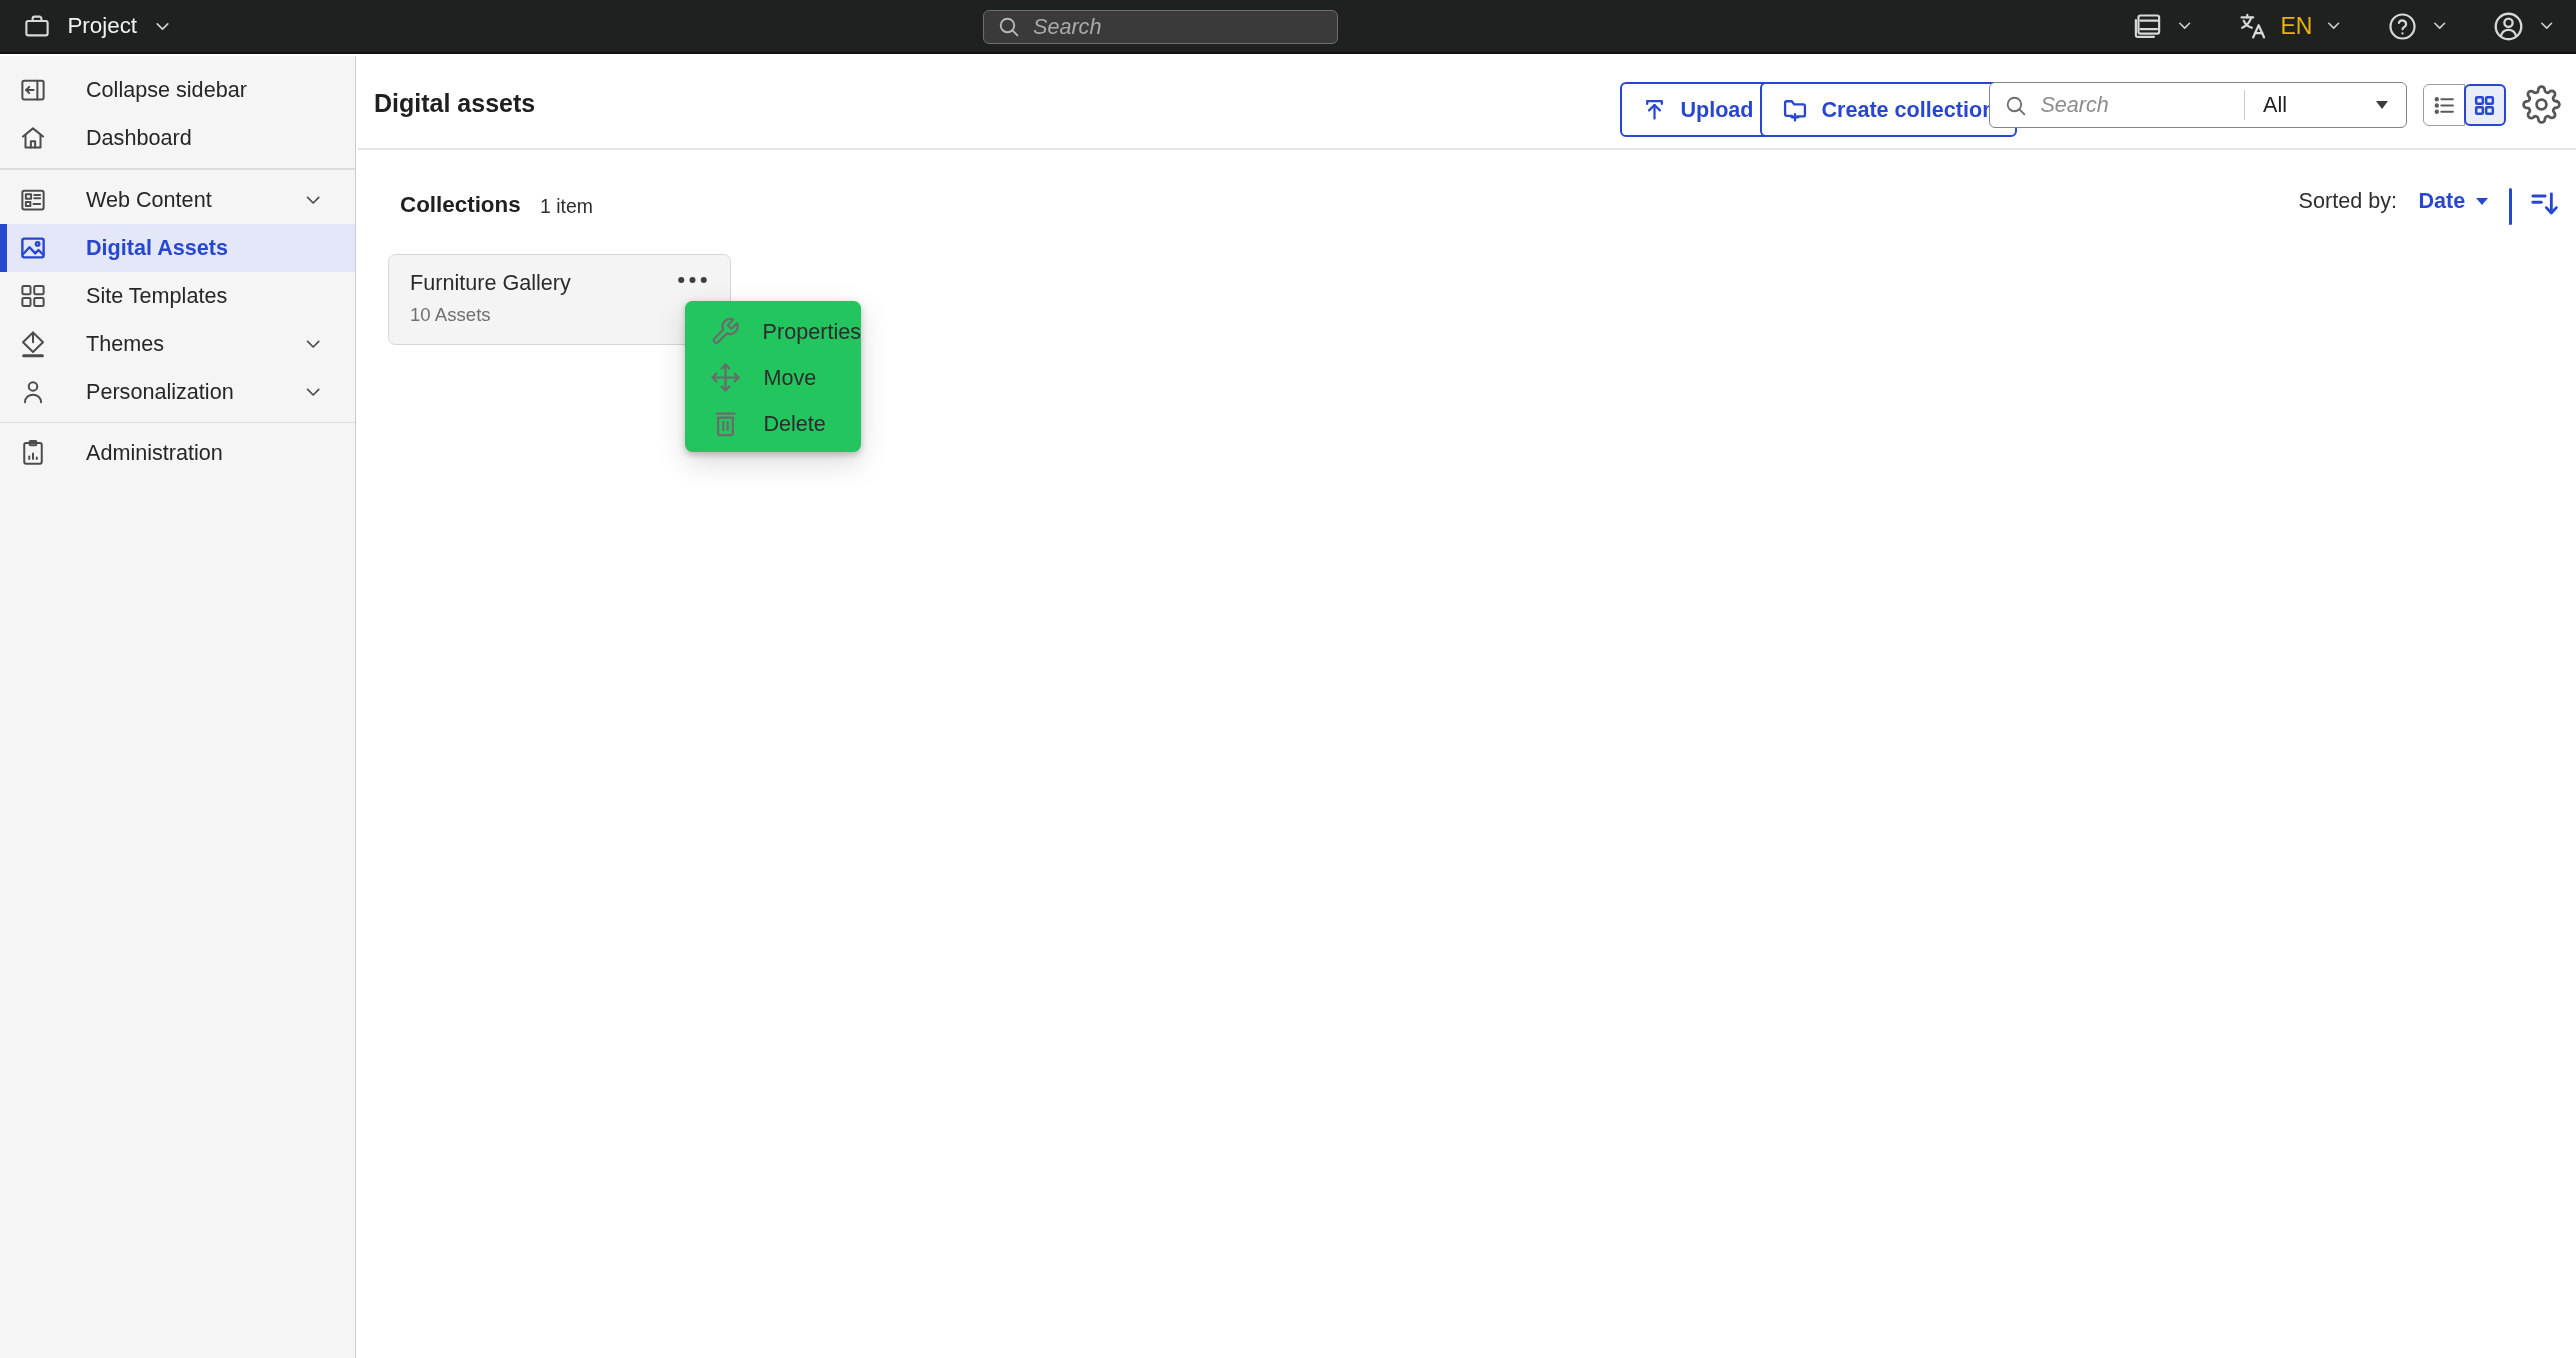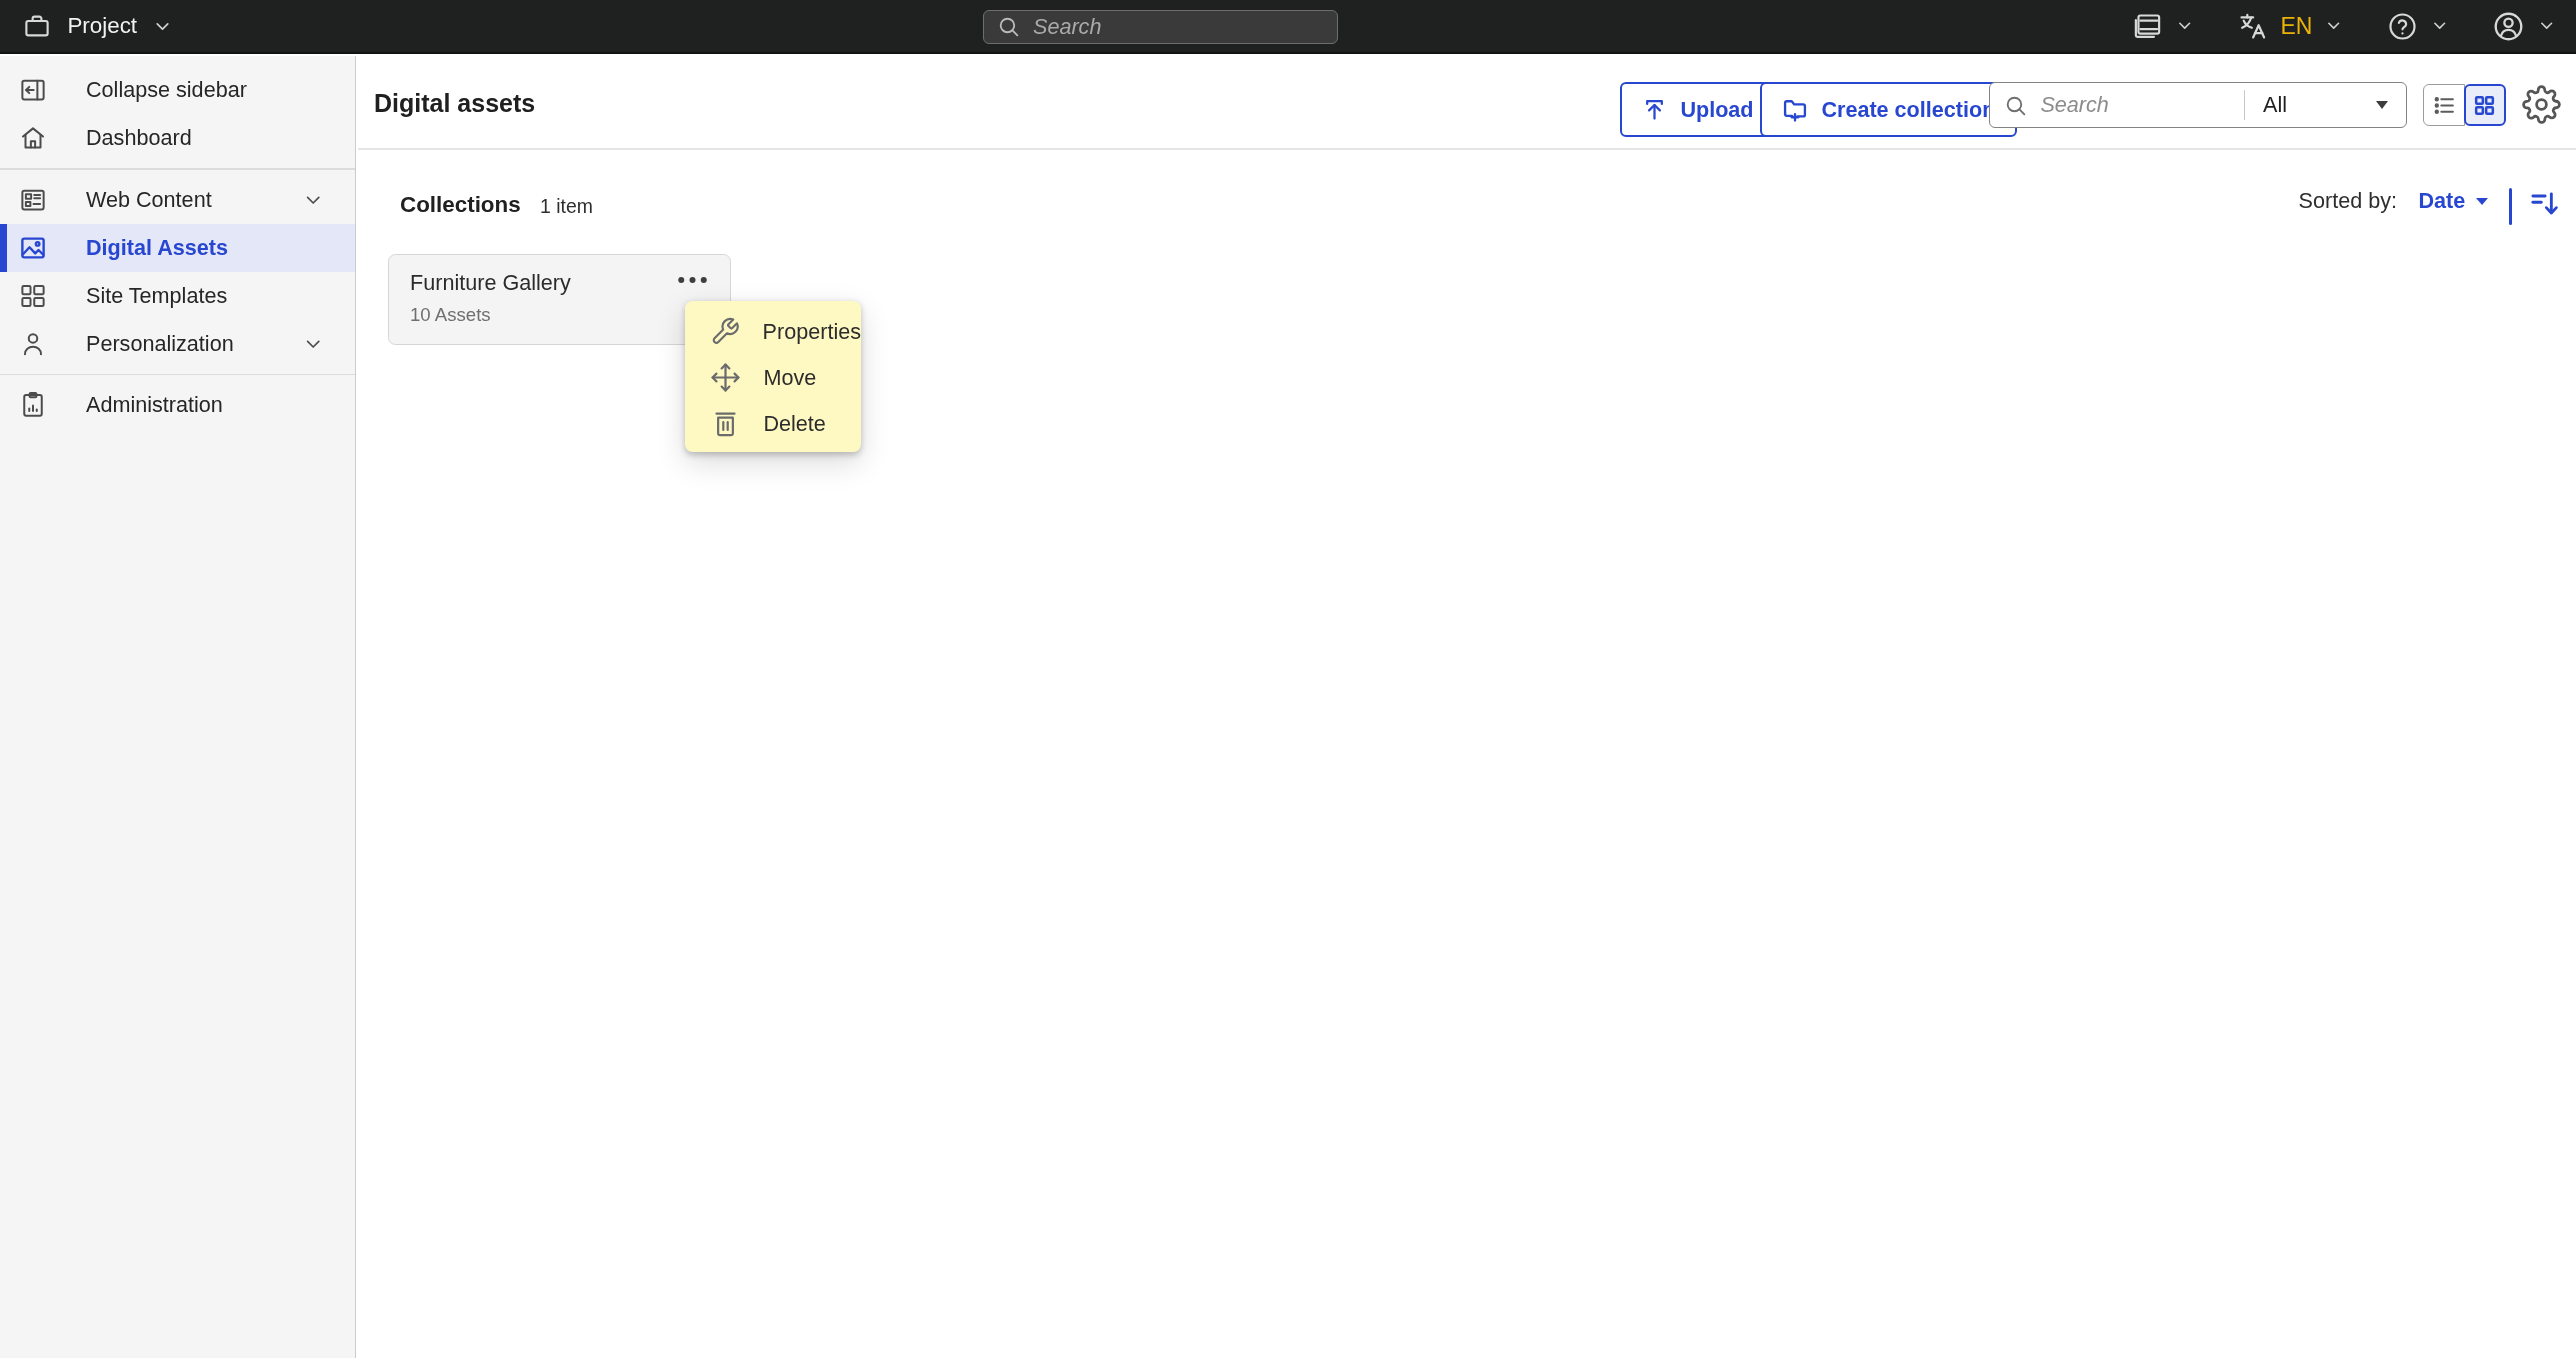--- a/index.html
+++ b/index.html
@@ -104,21 +104,21 @@
   .card { position:absolute; left:388px; top:254px; width:343px; height:91px;
           background:#f4f4f5; border:1.5px solid #d6d6d6; border-radius:7.5px;
           padding:15px 18px 1px 21px; cursor:pointer; }
   .card-title { font-size:21.6px; color:#2b2b2b; }
   .card-sub { font-size:18.6px; color:#6f6f6f; margin-top:7.5px; }
   .card-menu-btn { position:absolute; right:15px; top:13.4px; padding:6px; cursor:pointer; }
   .card-menu-btn svg { fill:#3e3e3e; }
 
   
   .ctx-menu { position:absolute; left:685px; top:301px; width:176px; height:151px;
-              background:#fef9c3; border-radius:7.5px; padding-top:7.5px;
+              background:#22c55e; border-radius:7.5px; padding-top:7.5px;
               box-shadow:0 2.2px 6px rgba(0,0,0,.22), 0 10.4px 30px rgba(0,0,0,.14); }
   .ctx-item { height:46px; display:flex; align-items:center; gap:22.4px; padding-left:25px; cursor:pointer; }
   .ctx-item svg { stroke:#6b6b6b; fill:none; stroke-width:1.7; stroke-linecap:round; stroke-linejoin:round; }
   .ctx-item .label { font-size:21.6px; color:#2c2c2c; }
 </style>
 </head>
 <body>
 
 <div class="topbar">
   <div class="project-switcher">
@@ -242,20 +242,31 @@
   <div class="side-item">
     <svg class="s-icon" width="30" height="30" viewBox="0 0 24 24">
       <rect x="3.5" y="4" width="6.5" height="6.5" rx="1"></rect>
       <rect x="13" y="4" width="7.5" height="6.5" rx="1"></rect>
       <rect x="3.5" y="13.5" width="6.5" height="6.5" rx="1"></rect>
       <rect x="13" y="13.5" width="7.5" height="6.5" rx="1"></rect>
     </svg>
     <span class="s-label">Site Templates</span>
   </div>
 
+  <div class="side-item">
+    <svg class="s-icon" width="30" height="30" viewBox="0 0 24 24">
+      <polygon points="12,2.8 20,10.6 12,18.4 4,10.6"></polygon>
+      <line x1="12" y1="2.8" x2="12" y2="10.6"></line>
+      <line x1="4.5" y1="21.3" x2="19.5" y2="21.3" stroke-width="2.4"></line>
+    </svg>
+    <span class="s-label">Themes</span>
+    <svg class="s-chevron" width="22.4" height="22.4" viewBox="0 0 24 24">
+        <polyline points="6 9 12 15 18 9"></polyline>
+      </svg>
+  </div>
 
   <div class="side-item">
     <svg class="s-icon" width="30" height="30" viewBox="0 0 24 24">
       <circle cx="12" cy="7.5" r="3.4"></circle>
       <path d="M5.6 20.2c0-3.7 2.9-6 6.4-6s6.4 2.3 6.4 6"></path>
     </svg>
     <span class="s-label">Personalization</span>
     <svg class="s-chevron" width="22.4" height="22.4" viewBox="0 0 24 24">
         <polyline points="6 9 12 15 18 9"></polyline>
       </svg>

